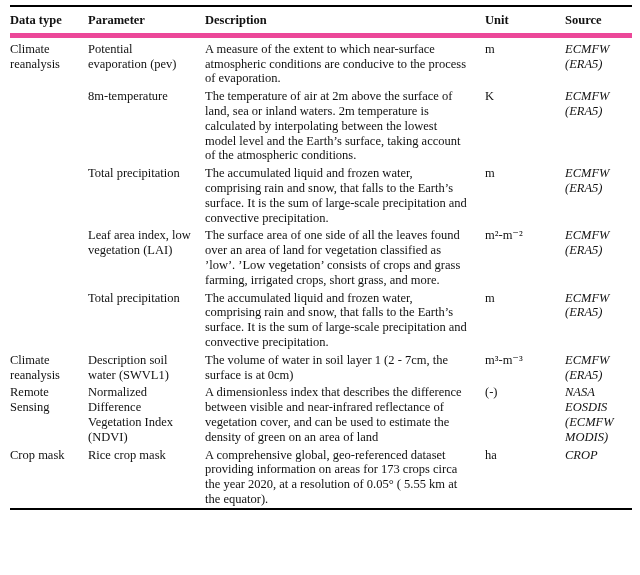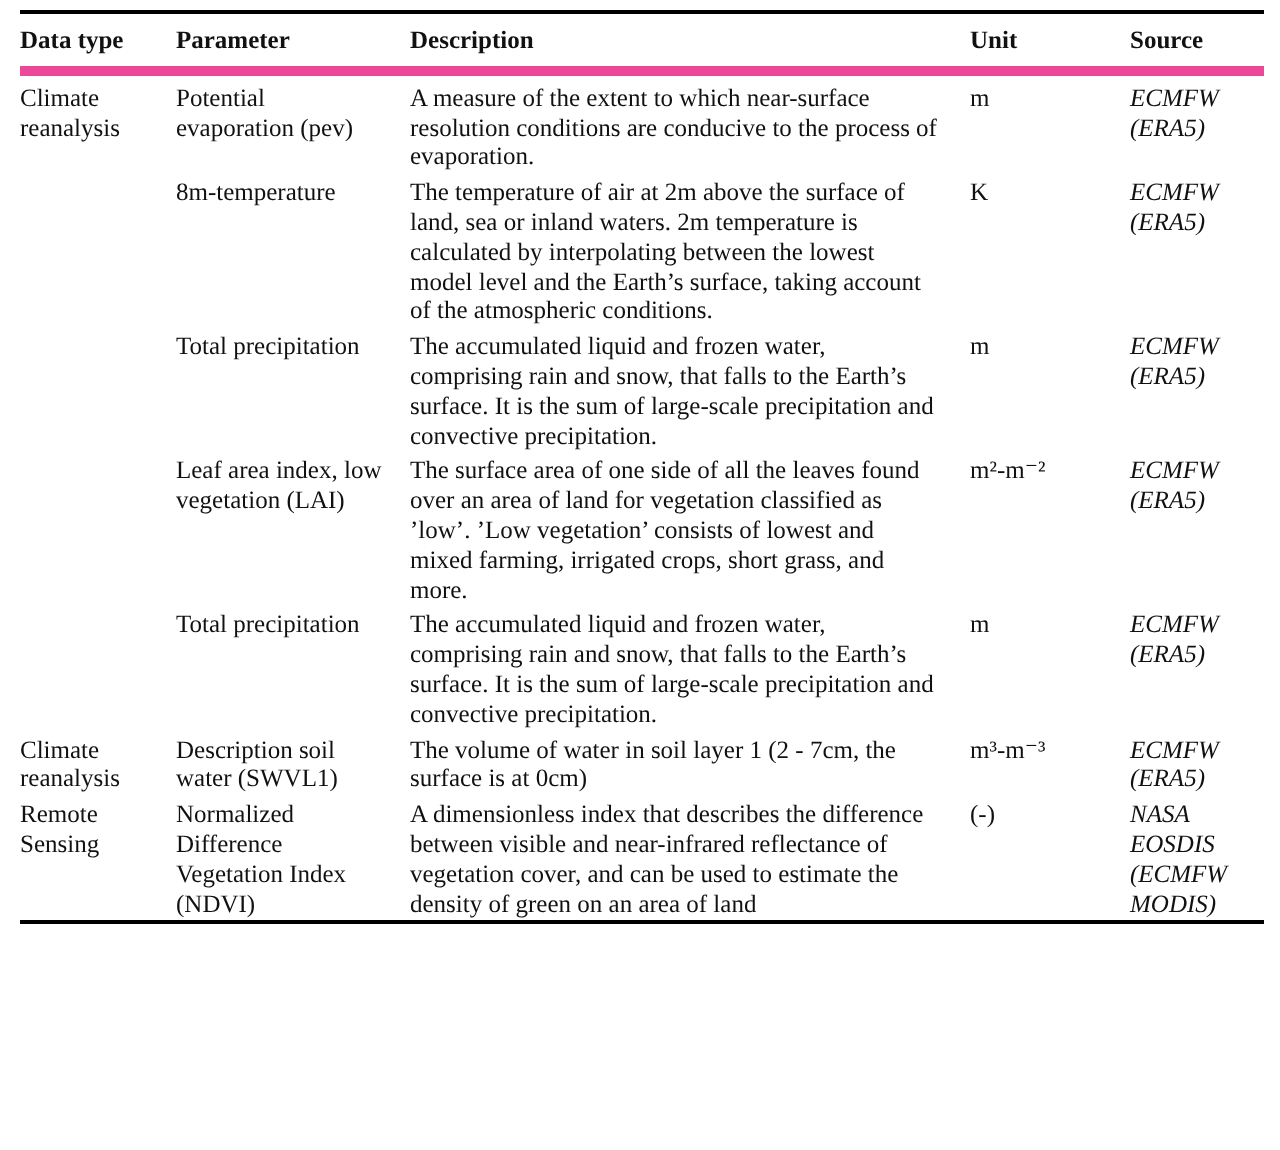--- a/index.html
+++ b/index.html
@@ -69,42 +69,42 @@
       <th>Parameter</th>
       <th>Description</th>
       <th>Unit</th>
       <th class="h-source">Source</th>
     </tr>
   </thead>
   <tbody>
     <tr>
       <td class="cell-datatype">Climate reanalysis</td>
       <td>Potential evaporation (pev)</td>
-      <td>A measure of the extent to which near-surface resolution conditions are conducive to the process of evaporation.</td>
+      <td>A measure of the extent to which near-surface atmospheric conditions are conducive to the process of evaporation.</td>
       <td>m</td>
       <td class="cell-source">ECMFW (ERA5)</td>
     </tr>
     <tr>
       <td class="cell-datatype"></td>
       <td>8m-temperature</td>
       <td>The temperature of air at 2m above the surface of land, sea or inland waters. 2m temperature is calculated by interpolating between the lowest model level and the Earth’s surface, taking account of the atmospheric conditions.</td>
       <td>K</td>
       <td class="cell-source">ECMFW (ERA5)</td>
     </tr>
     <tr>
       <td class="cell-datatype"></td>
       <td>Total precipitation</td>
       <td>The accumulated liquid and frozen water, comprising rain and snow, that falls to the Earth’s surface. It is the sum of large-scale precipitation and convective precipitation.</td>
       <td>m</td>
       <td class="cell-source">ECMFW (ERA5)</td>
     </tr>
     <tr>
       <td class="cell-datatype"></td>
       <td>Leaf area index, low vegetation (LAI)</td>
-      <td>The surface area of one side of all the leaves found over an area of land for vegetation classified as ’low’. ’Low vegetation’ consists of lowest and mixed farming, irrigated crops, short grass, and more.</td>
+      <td>The surface area of one side of all the leaves found over an area of land for vegetation classified as ’low’. ’Low vegetation’ consists of crops and grass farming, irrigated crops, short grass, and more.</td>
       <td>m²-m⁻²</td>
       <td class="cell-source">ECMFW (ERA5)</td>
     </tr>
     <tr>
       <td class="cell-datatype"></td>
       <td>Total precipitation</td>
       <td>The accumulated liquid and frozen water, comprising rain and snow, that falls to the Earth’s surface. It is the sum of large-scale precipitation and convective precipitation.</td>
       <td>m</td>
       <td class="cell-source">ECMFW (ERA5)</td>
     </tr>
@@ -115,14 +115,21 @@
       <td>m³-m⁻³</td>
       <td class="cell-source">ECMFW (ERA5)</td>
     </tr>
     <tr>
       <td class="cell-datatype">Remote Sensing</td>
       <td>Normalized Difference Vegetation Index (NDVI)</td>
       <td>A dimensionless index that describes the difference between visible and near-infrared reflectance of vegetation cover, and can be used to estimate the density of green on an area of land</td>
       <td>(-)</td>
       <td class="cell-source">NASA EOSDIS (ECMFW MODIS)</td>
     </tr>
+    <tr>
+      <td class="cell-datatype">Crop mask</td>
+      <td>Rice crop mask</td>
+      <td>A comprehensive global, geo-referenced dataset providing information on areas for 173 crops circa the year 2020, at a resolution of 0.05° ( 5.55 km at the equator).</td>
+      <td>ha</td>
+      <td class="cell-source">CROP</td>
+    </tr>
   </tbody>
 </table>
 
 </body></html>

